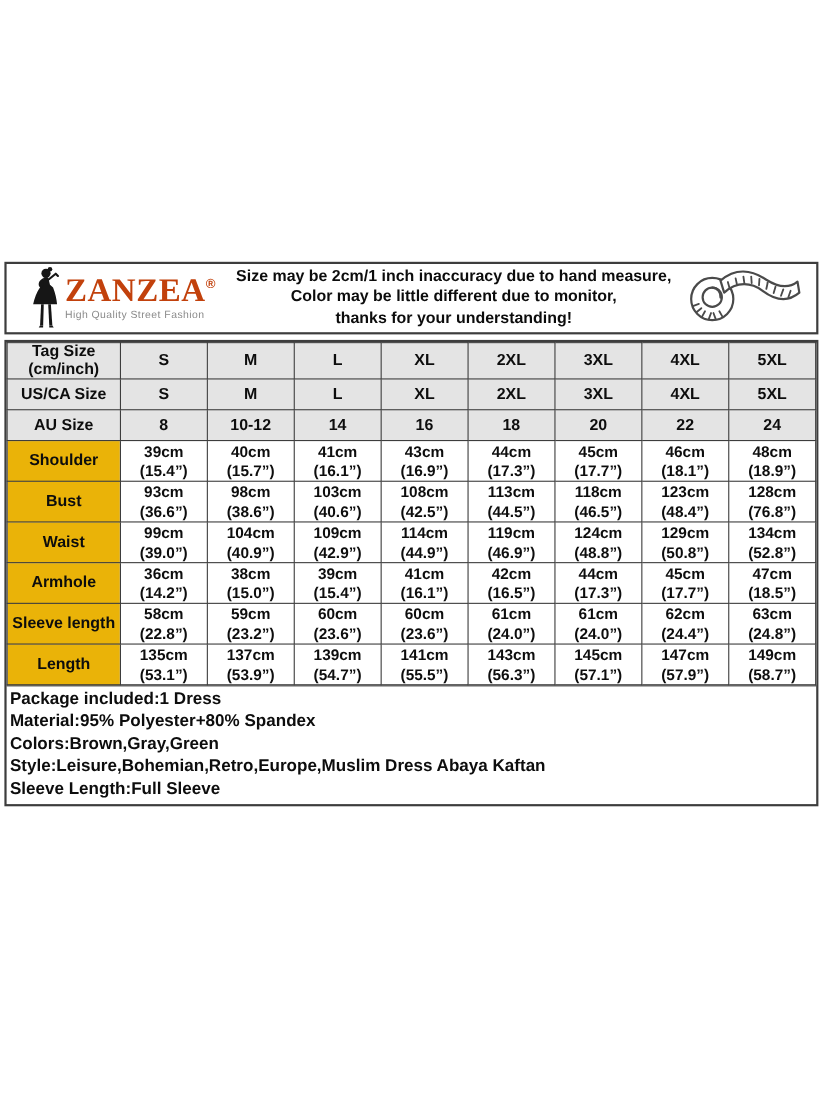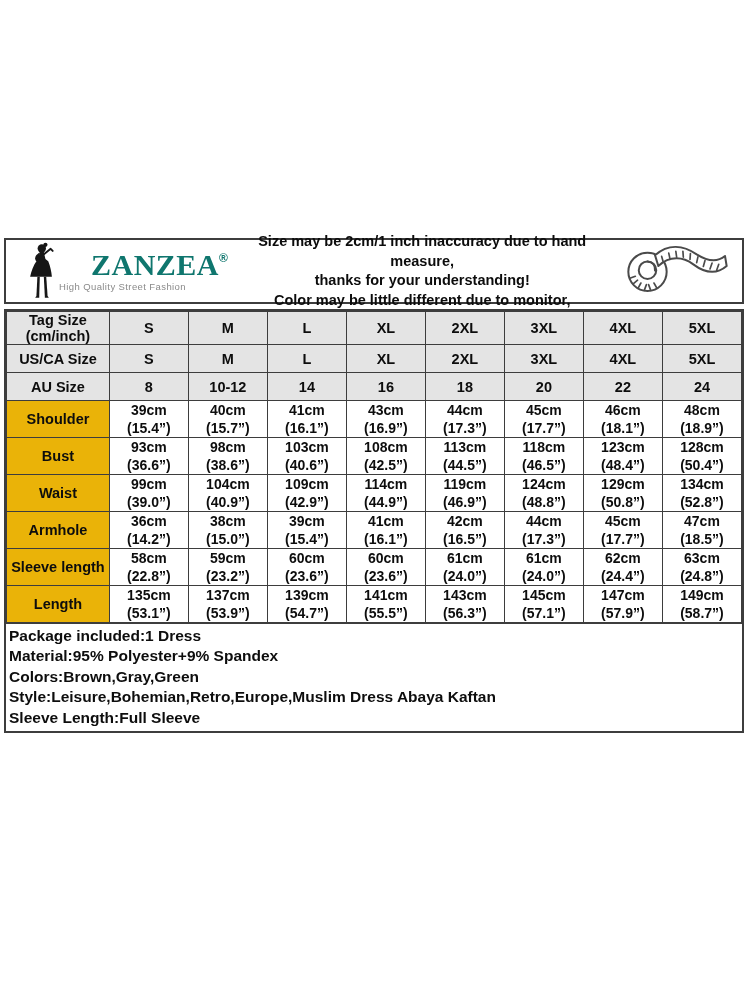--- a/index.html
+++ b/index.html
@@ -12,21 +12,21 @@
   
   .header-box{
     box-sizing:border-box;border:2px solid #3d3d3d;height:66px;
     display:flex;align-items:center;background:#fff;
   }
   .logo{display:flex;align-items:center;padding-left:18px;flex:0 0 185px;}
   .figure-svg{height:58px;width:34px;flex:0 0 auto;}
   .logo-text{margin-left:1px;}
   .brand-line{
     font-family:"Liberation Serif", serif;font-weight:bold;font-size:30px;
-    line-height:30px;color:#0f766e;letter-spacing:.5px;white-space:nowrap;margin-left:32px;
+    line-height:30px;color:#c2410c;letter-spacing:.5px;white-space:nowrap;
   }
   .reg{font-size:12px;vertical-align:top;position:relative;top:-7px;font-family:"Liberation Sans",sans-serif;font-weight:bold;}
   .tagline{font-size:9.5px;color:#8a8a8a;letter-spacing:.4px;margin-top:1px;white-space:nowrap;}
   .disclaimer{flex:1;text-align:center;font-weight:bold;font-size:14.5px;line-height:19.5px;color:#0c0c0c;}
   .tape-svg{width:118px;height:60px;margin-right:8px;flex:0 0 auto;}
 
   
   .outer{box-sizing:border-box;border:2px solid #3d3d3d;margin-top:5px;background:#fff;}
   table.size-table{width:100%;border-collapse:collapse;table-layout:fixed;}
   .size-table td{
@@ -66,22 +66,22 @@
         <polyline points="22,15 30,8.5 32.5,11" fill="none" stroke="#161616" stroke-width="2.4" stroke-linecap="round" stroke-linejoin="round"></polyline>
       </svg>
       <div class="logo-text">
         <div class="brand-line"><span>ZANZEA</span><span class="reg">®</span></div>
         <div class="tagline">High Quality Street Fashion</div>
       </div>
     </div>
 
     <div class="disclaimer">
       <div>Size may be 2cm/1 inch inaccuracy due to hand measure,</div>
+      <div>Color may be little different due to monitor,</div>
       <div>thanks for your understanding!</div>
-      <div>Color may be little different due to monitor,</div>
     </div>
 
     <svg class="tape-svg" viewBox="0 0 132 72">
       <g fill="none" stroke="#4a4a4a" stroke-width="2.4" stroke-linecap="round" stroke-linejoin="round">
         <circle cx="33" cy="37" r="23" fill="#ffffff"></circle>
         <circle cx="33" cy="35" r="10.5" fill="#ffffff"></circle>
         <path d="M33,24.5 C39,25 42.5,29.5 42,35.5"></path>
         <g stroke-width="2">
           <line x1="44.25" y1="56.5" x2="40.75" y2="50.4"></line>
           <line x1="36.9" y1="59.2" x2="34.3" y2="52.3"></line>
@@ -183,21 +183,21 @@
 (40.6”)</td>
           <td>108cm
 (42.5”)</td>
           <td>113cm
 (44.5”)</td>
           <td>118cm
 (46.5”)</td>
           <td>123cm
 (48.4”)</td>
           <td>128cm
-(50.4”)</td>
+(76.8”)</td>
         </tr>
         <tr class="r-measure">
           <td class="lab">Waist</td>
           <td>99cm
 (39.0”)</td>
           <td>104cm
 (40.9”)</td>
           <td>109cm
 (42.9”)</td>
           <td>114cm
@@ -266,20 +266,20 @@
           <td>147cm
 (57.9”)</td>
           <td>149cm
 (58.7”)</td>
         </tr>
       </tbody>
     </table>
 
     <div class="info">
       <div class="info-line">Package included:1 Dress</div>
-      <div class="info-line">Material:95% Polyester+9% Spandex</div>
+      <div class="info-line">Material:95% Polyester+80% Spandex</div>
       <div class="info-line">Colors:Brown,Gray,Green</div>
       <div class="info-line">Style:Leisure,Bohemian,Retro,Europe,Muslim Dress Abaya Kaftan</div>
       <div class="info-line">Sleeve Length:Full Sleeve</div>
     </div>
   </div>
 
 </div>
 
 </body></html>

